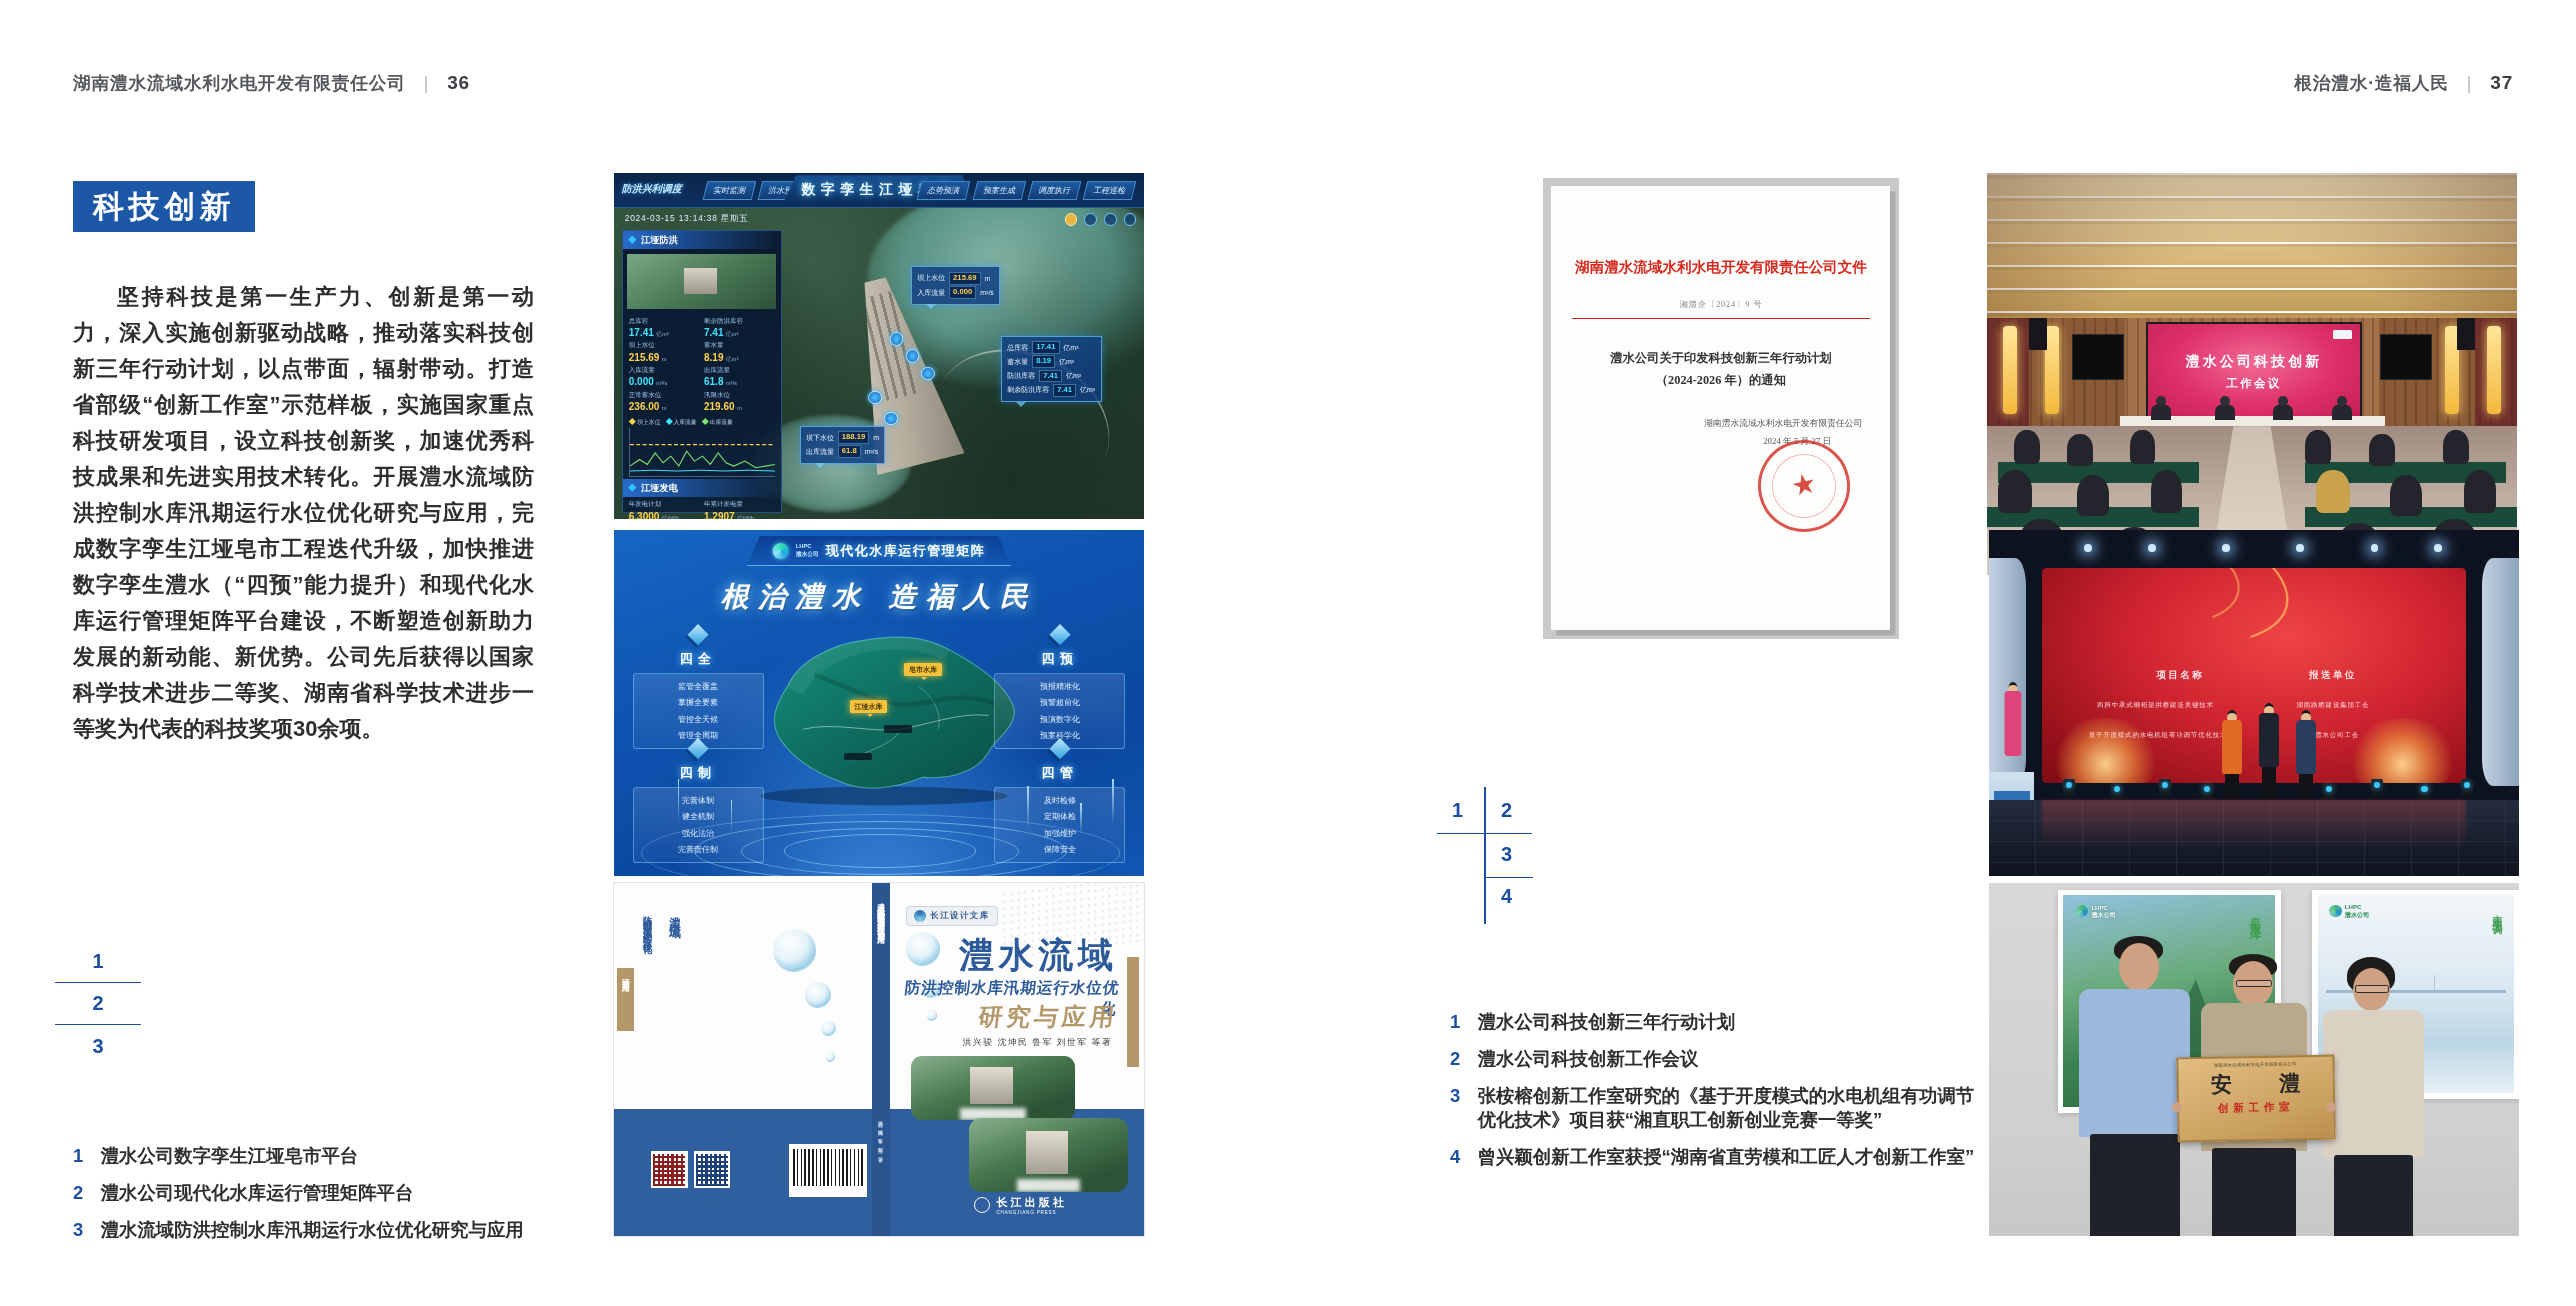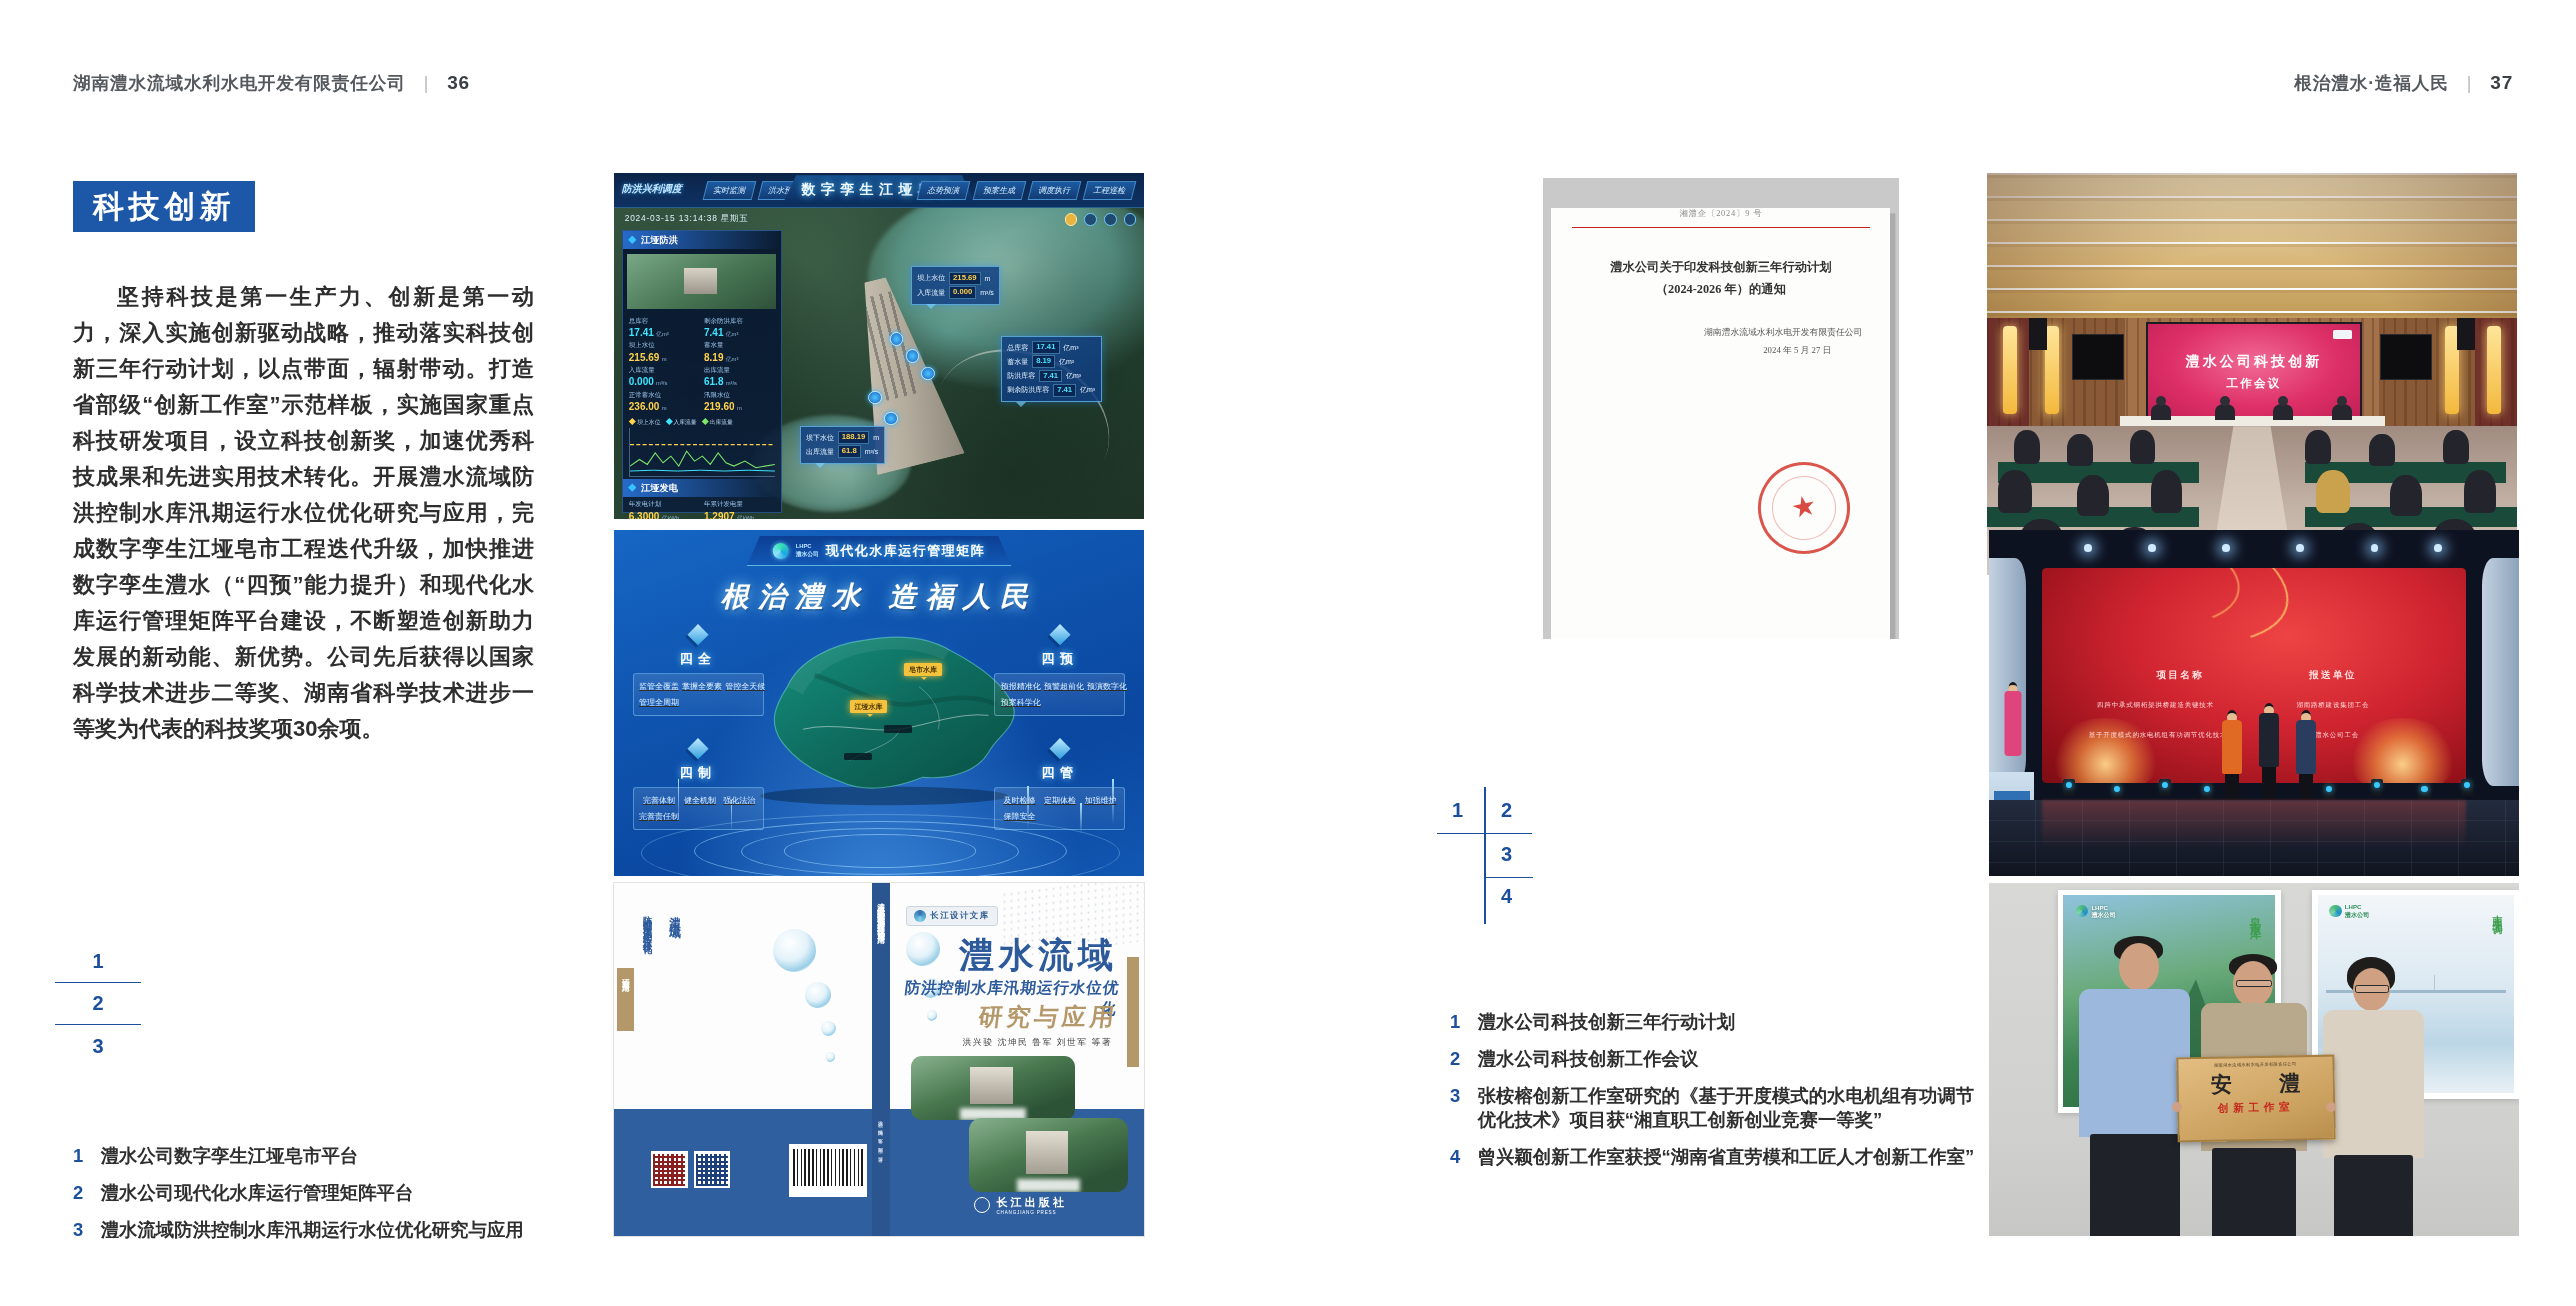--- a/index.html
+++ b/index.html
@@ -101,21 +101,21 @@
        font-family:"DejaVu Serif",serif;font-style:italic;letter-spacing:9.2px;white-space:nowrap;
        text-shadow:0 0 12.3px rgba(150,225,255,.9),1.5px 1.5px 0 rgba(10,40,90,.4);}
   .mx-map{position:absolute;left:24%;top:24%;width:54%;height:56%;}
   .mx-card{position:absolute;width:131px;text-align:center;}
   .mx-ic{width:28px;height:23px;margin:0 auto 3.1px;position:relative;}
   .mx-ic i{position:absolute;left:50%;top:50%;width:15.4px;height:15.4px;transform:translate(-50%,-50%) rotate(45deg);
        background:linear-gradient(135deg,#bfeaff,#2f9ede);box-shadow:0 3.1px 0 rgba(10,50,110,.55);}
   .mx-tt{color:#fff;font-weight:bold;font-size:13px;letter-spacing:5.4px;text-shadow:0 0 7px #6fd0ff;}
   .mx-bx{margin-top:5.4px;background:linear-gradient(180deg,rgba(255,255,255,.12),rgba(255,255,255,.04));
        border:0.8px solid rgba(140,210,255,.45);border-radius:3.1px;padding:7px 5.4px;
-       display:grid;grid-template-columns:1fr 1fr 1fr;gap:5.4px 3.1px;text-decoration:underline;}
+       display:grid;grid-template-columns:1fr;gap:5.4px 3.1px;}
   .mx-it{font-size:8px;color:#dff0ff;white-space:nowrap;}
   .mx-chip{position:absolute;background:#f5c23c;color:#4a3606;font-size:7px;font-weight:bold;
        padding:1.5px 4.6px;border-radius:1.5px;box-shadow:0 0 7px rgba(245,194,60,.9);white-space:nowrap;}
   .mx-chip::after{content:"";position:absolute;left:45%;bottom:-3.8px;border:3.8px solid transparent;border-top-color:#f5c23c;border-bottom:0;}
   .mx-dot{position:absolute;background:rgba(8,26,36,.85);border-radius:1.5px;width:28px;height:7.7px;}
   .mx-rip{position:absolute;border:0.8px solid rgba(165,220,255,.55);border-radius:50%;}
   .mx-pil{position:absolute;width:1.5px;background:linear-gradient(180deg,rgba(190,235,255,.9),rgba(190,235,255,0));}
   
   .bk{background:#fdfdfd;outline:0.8px solid #e2e2e2;}
   .bk-dots{position:absolute;right:0;top:0;width:27%;height:19%;opacity:.85;
@@ -578,20 +578,21 @@
     </div>
   <div class="bk-pub">
     <i></i>
     <span><span class="n">长江出版社</span>
     <span class="e">CHANGJIANG PRESS</span></span>
   </div>
 </div>
 
 <div class="fig doc" style="left:1543px;top:178px;width:339px;height:444px;">
   <div class="doc-sheet">
+    <div class="doc-org">湖南澧水流域水利水电开发有限责任公司文件</div>
     <div class="doc-no">湘澧企〔2024〕9 号</div>
     <div class="doc-rule"></div>
     <div class="doc-t">
       <div>澧水公司关于印发科技创新三年行动计划</div>
         <div>（2024-2026 年）的通知</div>
     </div>
     <div class="doc-sign">
       <div>湖南澧水流域水利水电开发有限责任公司</div>
       <div style="padding-right:31px;">2024 年 5 月 27 日</div>
     </div>

